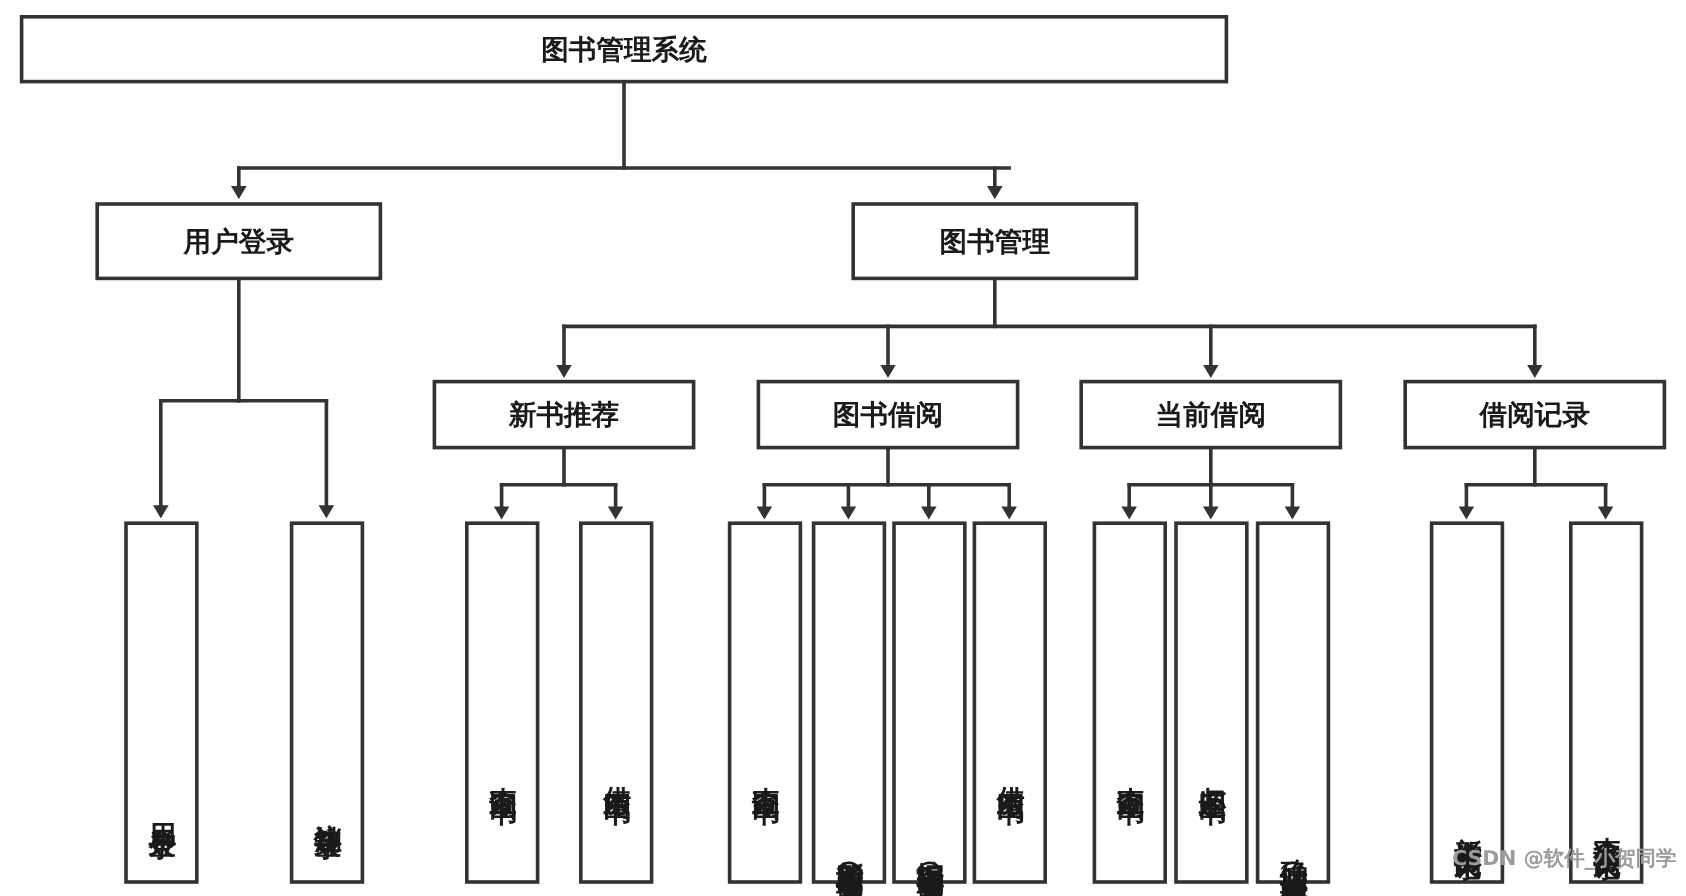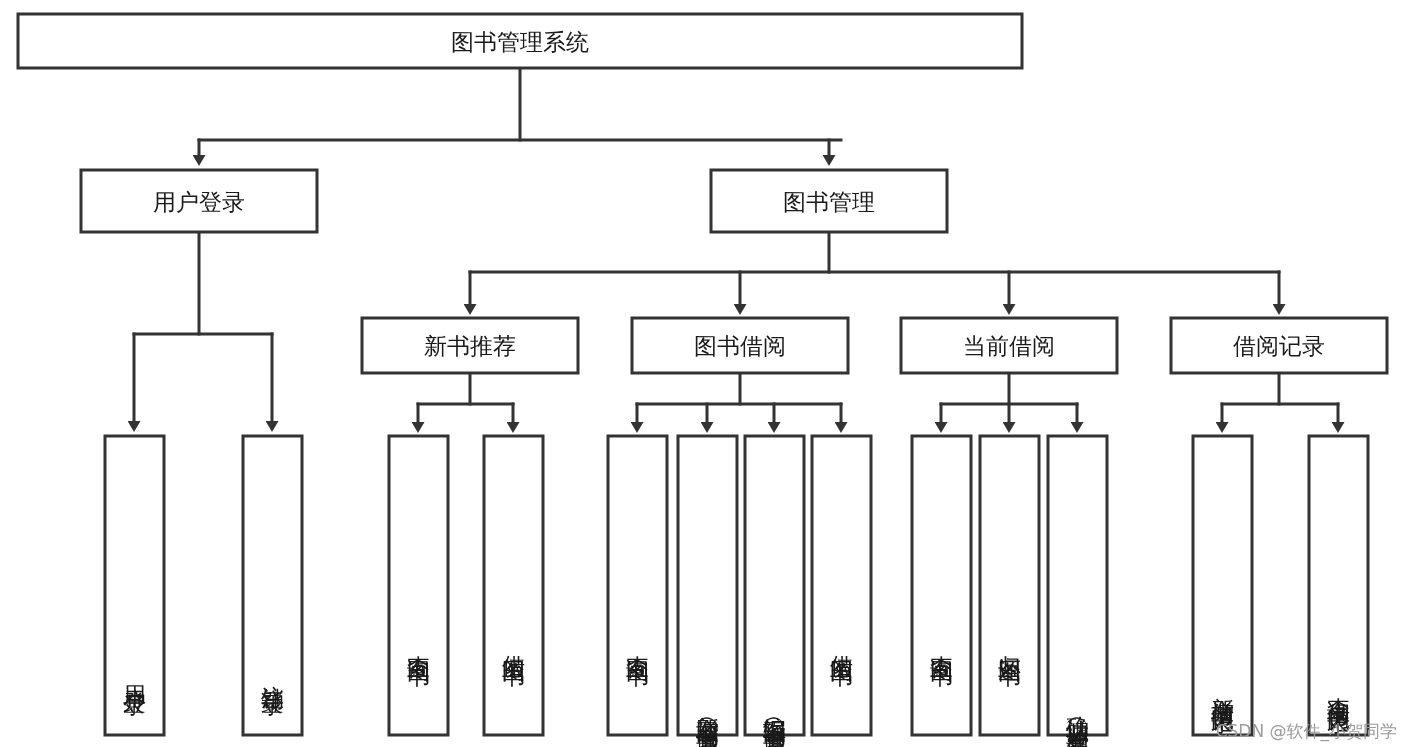--- a/index.html
+++ b/index.html
@@ -10,20 +10,21 @@
   body {
     width: 1405px;
     height: 747px;
     font-family: "DejaVu Sans", "Liberation Sans", sans-serif;
     overflow: hidden;
   }
   #diagram-root {
     position: relative;
     width: 1405px;
     height: 747px;
+    font-weight: bold;
   }
   svg.canvas {
     position: absolute;
     top: 0;
     left: 0;
     width: 1405px;
     height: 747px;
   }
   .node-box {
     fill: #ffffff;
@@ -61,21 +62,21 @@
     font-size: 23px;
     line-height: 1.08;
     color: #1a1a1a;
     letter-spacing: 3px;
     white-space: nowrap;
     font-family: "DejaVu Sans", "Liberation Sans", sans-serif;
   }
   .watermark {
     position: absolute;
     right: 8px;
-    bottom: 4px;
+    bottom: 20px;
     font-size: 17px;
     color: #9b9b9b;
     font-family: "DejaVu Sans", "Liberation Sans", sans-serif;
     white-space: nowrap;
   }
 </style>
 </head>
 <body>
 
 <div id="diagram-root">

